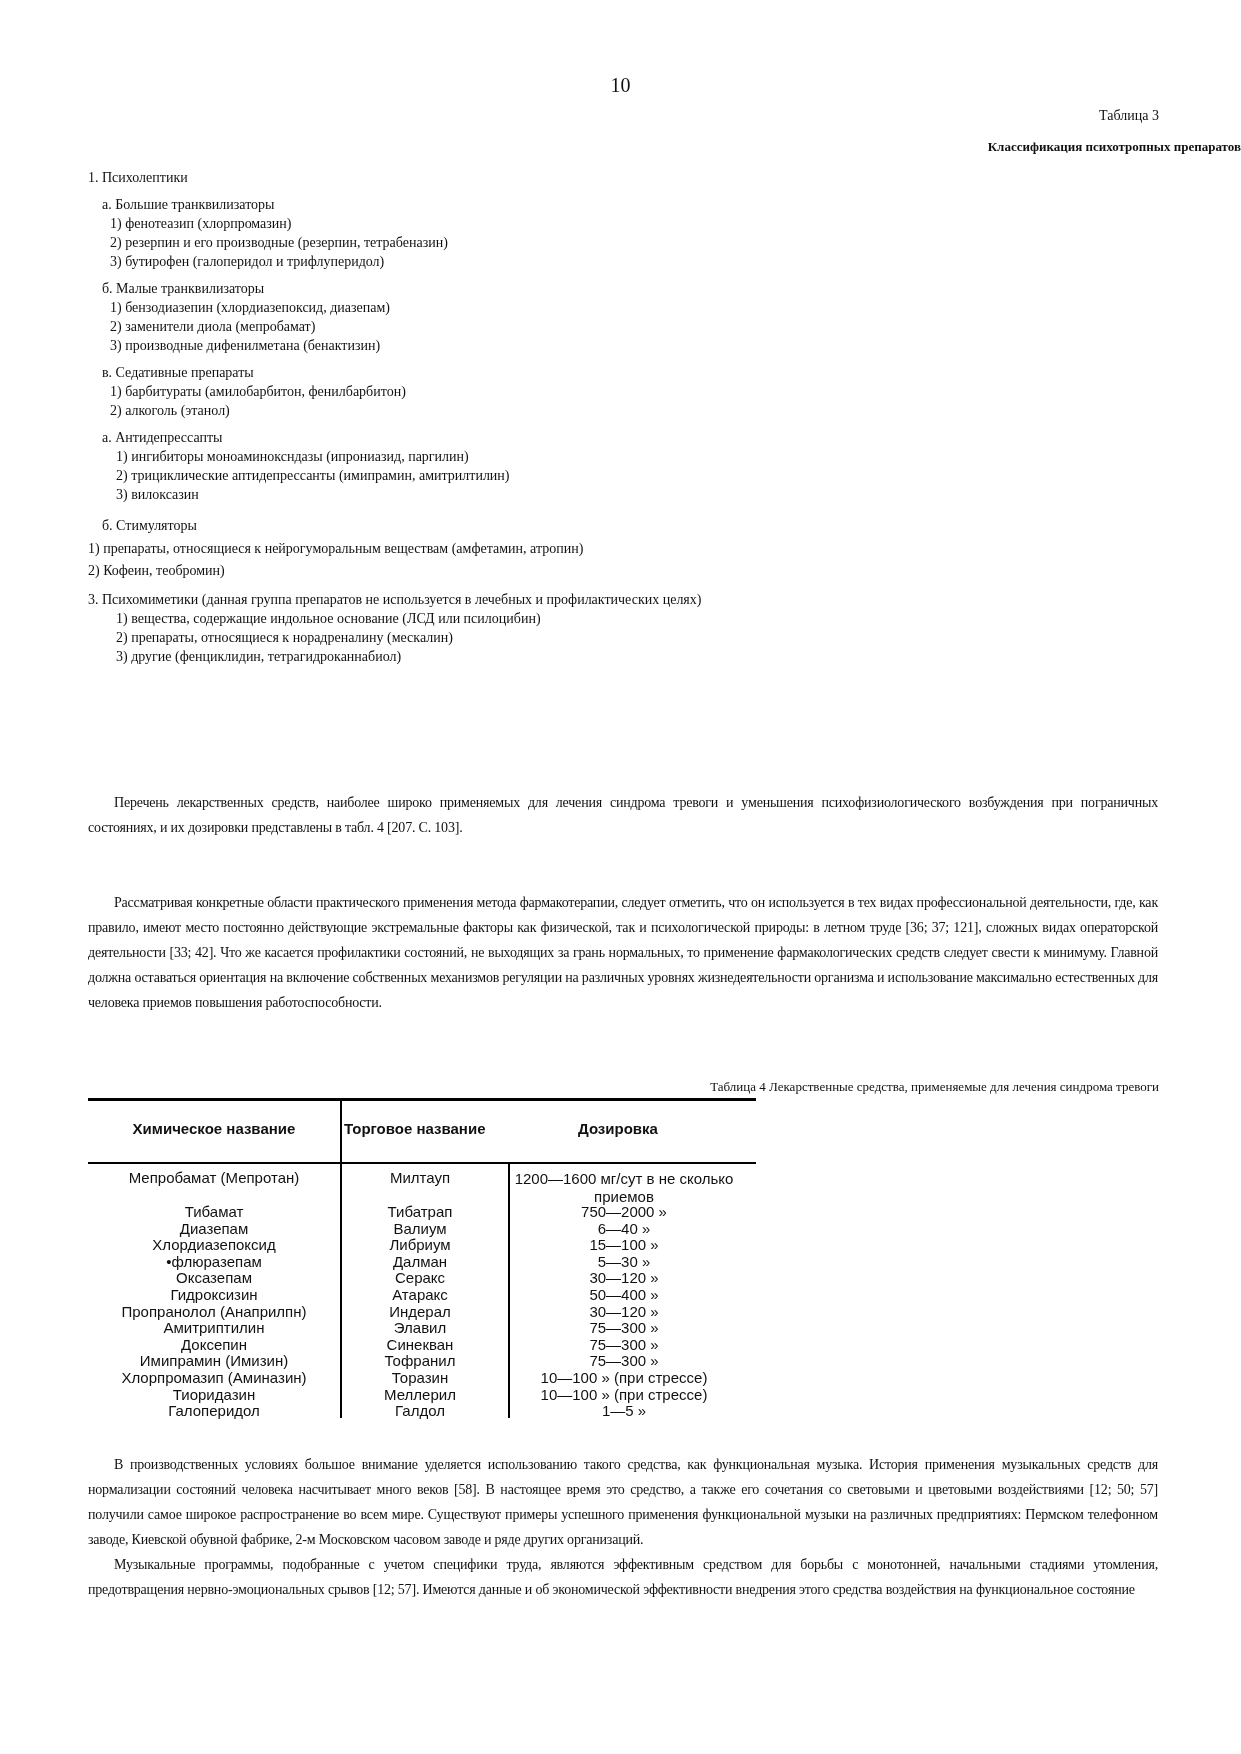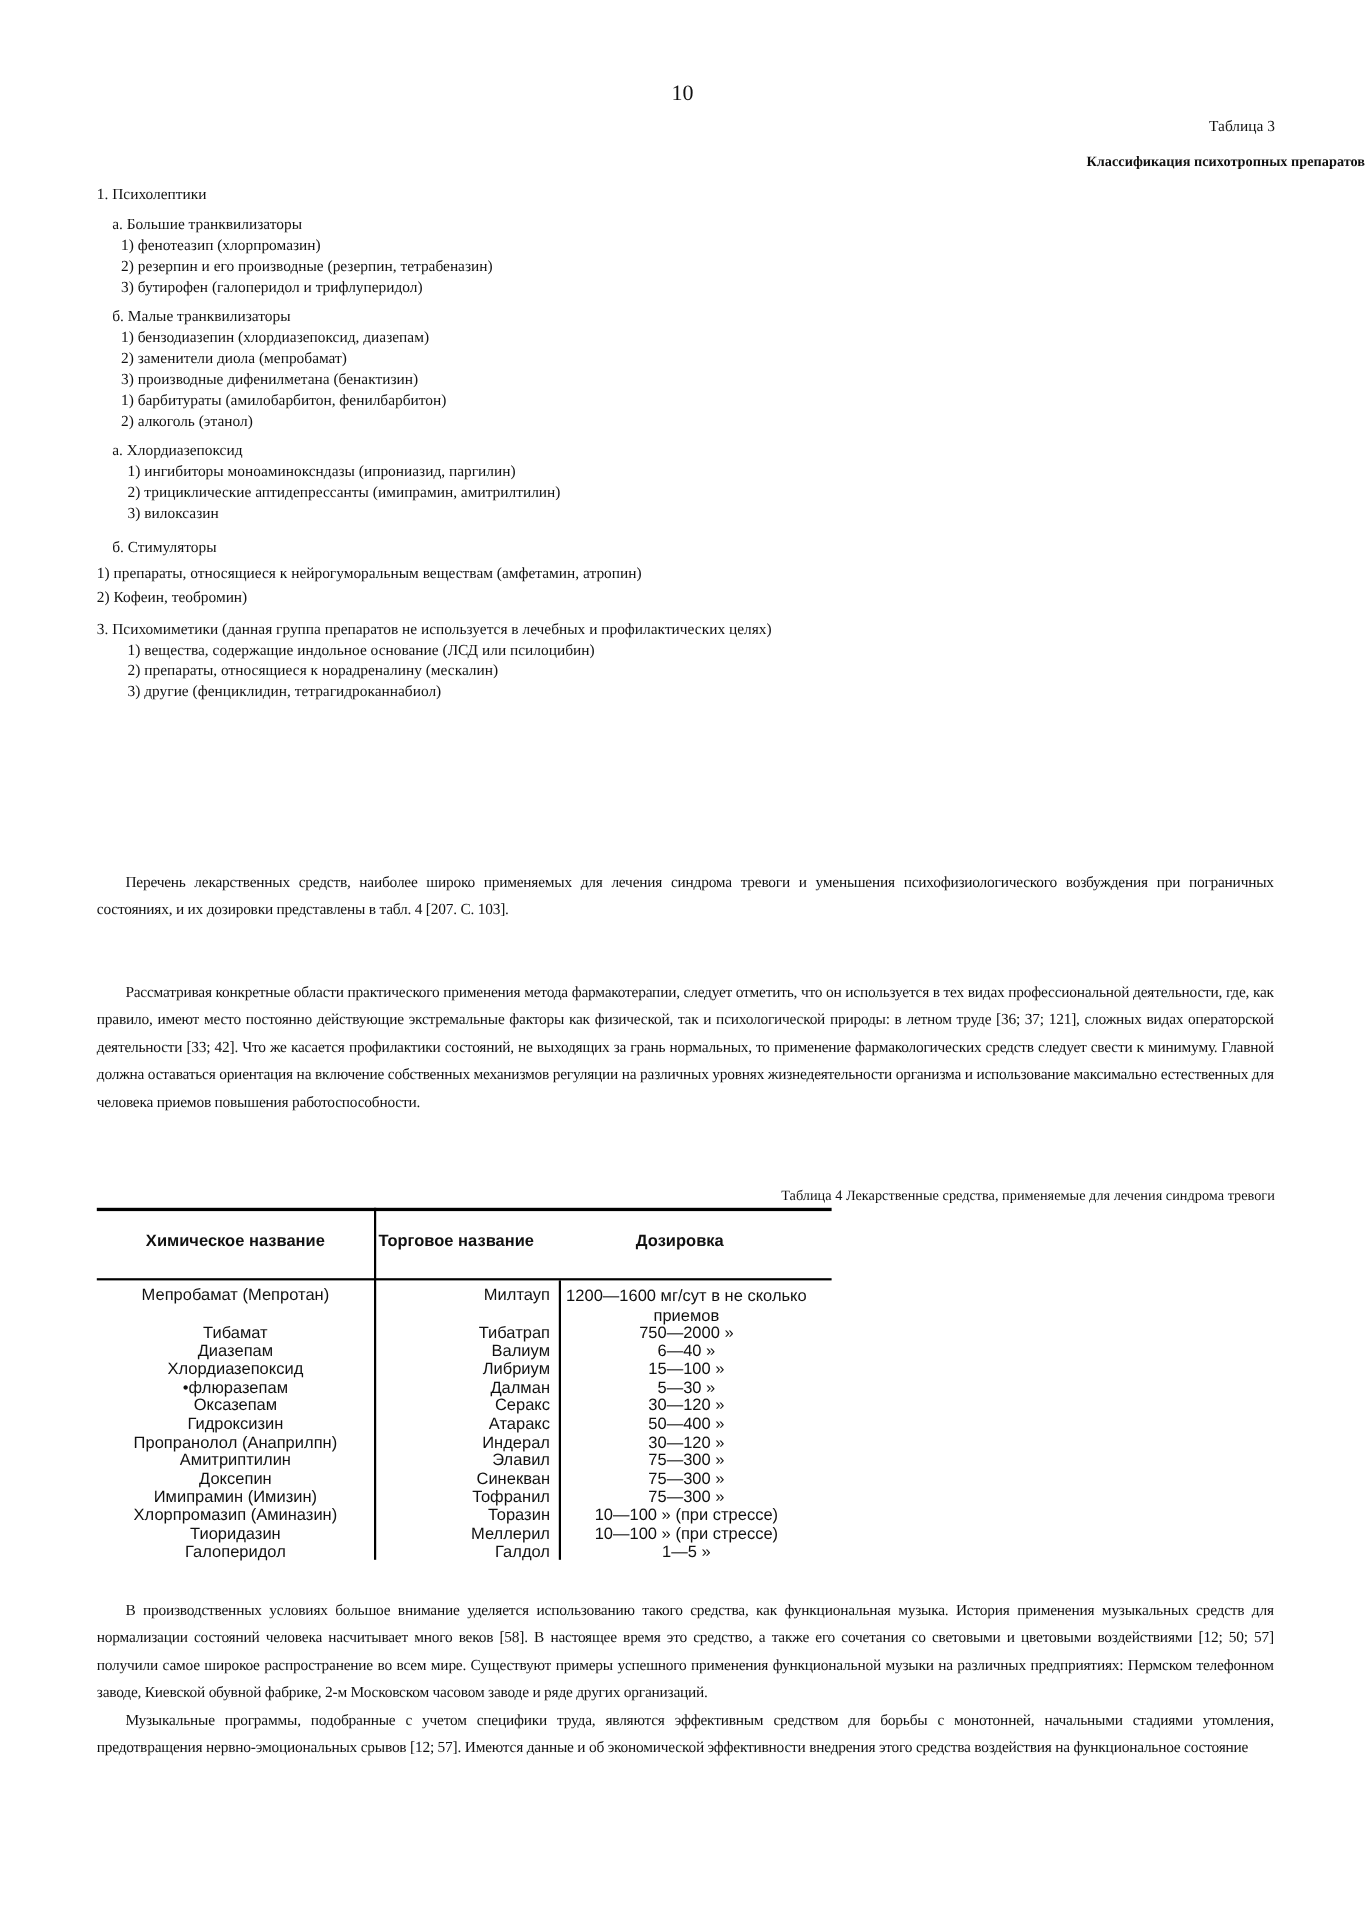--- a/index.html
+++ b/index.html
@@ -22,21 +22,21 @@
   .t4cap { right: 82px; top: 1079px; font-size: 13px; }
   .t4 { left: 88px; top: 1098px; width: 668px; font-family: "Liberation Sans", sans-serif; }
   .t4 .topline { position: absolute; left: 0; top: 0; width: 668px; height: 3px; background: #000; }
   .t4 .hdrline { position: absolute; left: 0; top: 64px; width: 668px; height: 2px; background: #000; }
   .t4 .vline1 { position: absolute; left: 252px; top: 0; width: 2px; height: 320px; background: #000; }
   .t4 .vline2 { position: absolute; left: 420px; top: 66px; width: 2px; height: 254px; background: #000; }
   .t4 .hcell { position: absolute; top: 22px; font-size: 15px; font-weight: bold; text-align: center; }
   .t4 .rows { position: absolute; left: 0; top: 72px; width: 668px; font-size: 15px; }
   .t4 .row { display: flex; height: 16.6px; line-height: 16px; }
   .t4 .c1 { width: 252px; text-align: center; }
-  .t4 .c2 { width: 160px; text-align: right; }
+  .t4 .c2 { width: 160px; text-align: center; }
   .t4 .c3 { width: 248px; text-align: center; }
   .t4 .row.first { height: 34px; }
   .t4 .row.first .c3 { line-height: 18px; }
 </style>
 </head>
 <body>
 
 <div class="abs pagenum">10</div>
 <div class="abs tabl3">Таблица 3</div>
 <div class="abs cls-title">Классификация психотропных препаратов</div>
@@ -44,23 +44,24 @@
 <div class="abs cls">
   <div>1. Психолептики</div>
   <div class="l2">а. Большие транквилизаторы</div>
   <div class="l3">1) фенотеазип (хлорпромазин)</div>
   <div class="l3">2) резерпин и его производные (резерпин, тетрабеназин)</div>
   <div class="l3">3) бутирофен (галоперидол и трифлуперидол)</div>
   <div class="l2">б. Малые транквилизаторы</div>
   <div class="l3">1) бензодиазепин (хлордиазепоксид, диазепам)</div>
   <div class="l3">2) заменители диола (мепробамат)</div>
   <div class="l3">3) производные дифенилметана (бенактизин)</div>
+  <div class="l2">в. Седативные препараты</div>
   <div class="l3">1) барбитураты (амилобарбитон, фенилбарбитон)</div>
   <div class="l3">2) алкоголь (этанол)</div>
-  <div class="l2">а. Хлордиазепоксид</div>
+  <div class="l2">а. Антидепрессапты</div>
   <div class="l3b">1) ингибиторы моноаминоксндазы (ипрониазид, паргилин)</div>
   <div class="l3b">2) трициклические аптидепрессанты (имипрамин, амитрилтилин)</div>
   <div class="l3b">3) вилоксазин</div>
   <div class="l2" style="margin-top:12px">б. Стимуляторы</div>
   <div class="l4" style="margin-top:4px">1) препараты, относящиеся к нейрогуморальным веществам (амфетамин, атропин)</div>
   <div class="l4" style="margin-top:3px">2) Кофеин, теобромин)</div>
   <div class="l1" style="margin-top:10px">3. Психомиметики (данная группа препаратов не используется в лечебных и профилактических целях)</div>
   <div class="l3b">1) вещества, содержащие индольное основание (ЛСД или псилоцибин)</div>
   <div class="l3b">2) препараты, относящиеся к норадреналину (мескалин)</div>
   <div class="l3b">3) другие (фенциклидин, тетрагидроканнабиол)</div>

